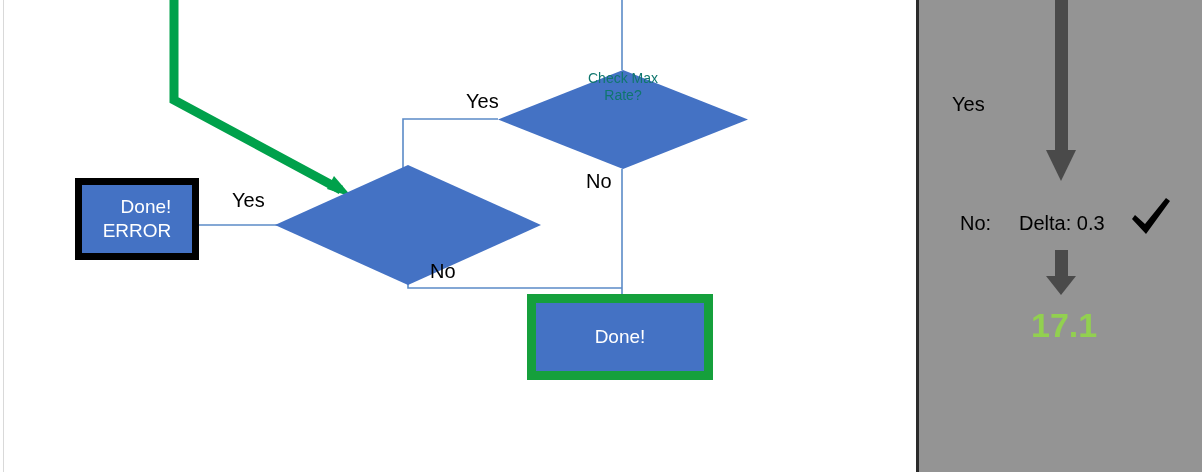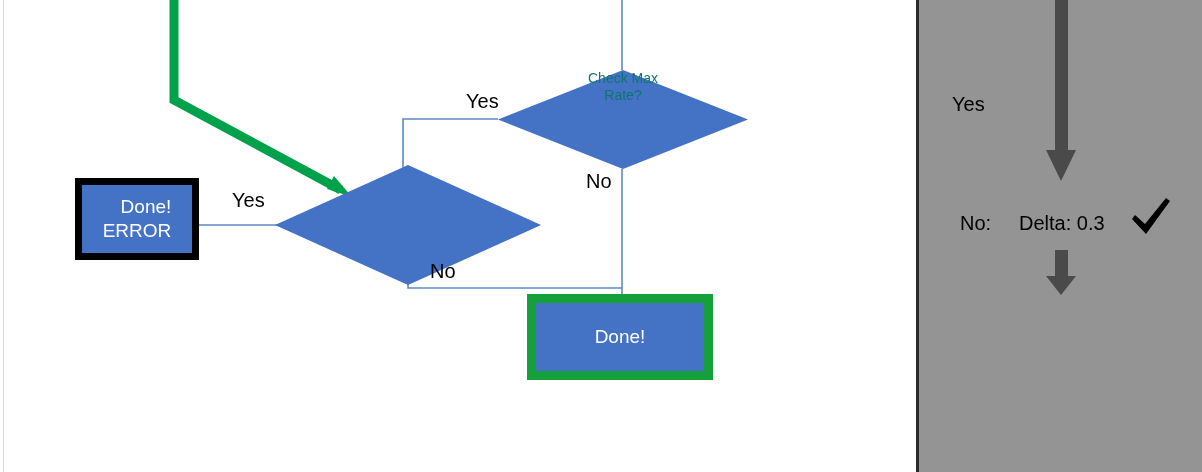--- a/index.html
+++ b/index.html
@@ -230,16 +230,17 @@
 
     <svg id="g-check" viewBox="0 0 46 46">
       <path d="M5 25 L8 21 L18 30 L39 4 L43 7 L19 40 Z" fill="#000000"></path>
     </svg>
 
     <svg class="g-arrow" id="g-arrow-2" width="34" height="46">
       <rect x="11" y="0" width="13" height="30" fill="#4a4a4a"></rect>
       <polygon points="2,26 32,26 17,45" fill="#4a4a4a"></polygon>
     </svg>
 
+    <span class="g-text" id="g-value">17.1</span>
 
   </div>
 
 </div>
 
 </body></html>

